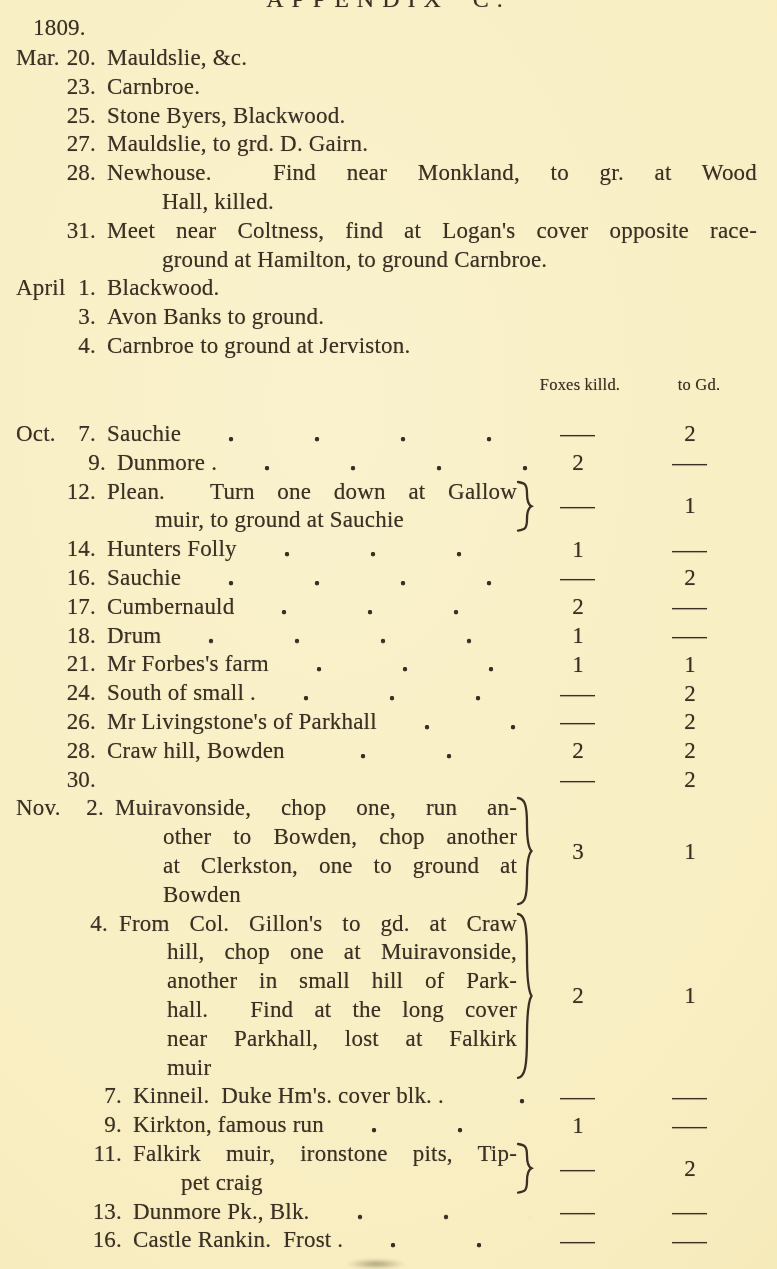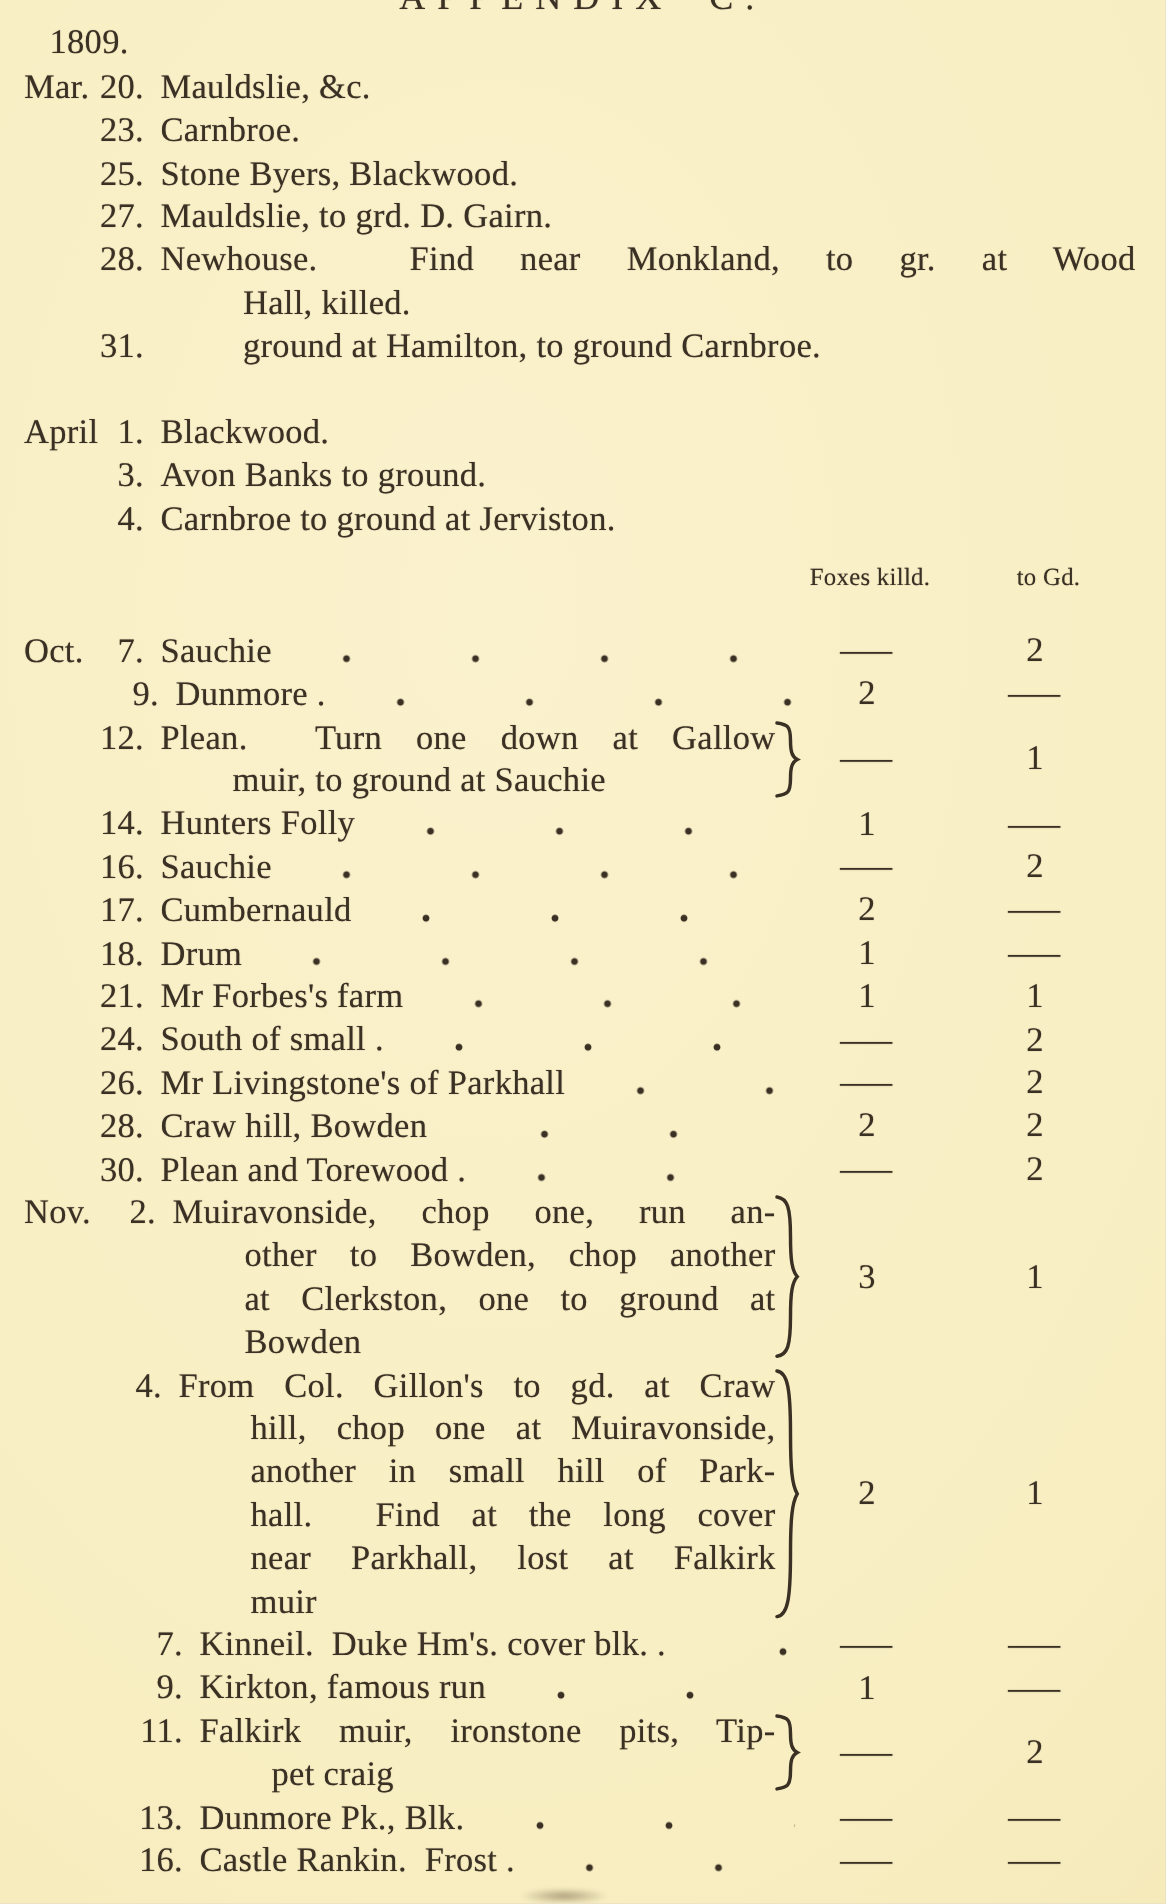--- a/index.html
+++ b/index.html
@@ -94,20 +94,21 @@
       <div class="row" style="min-height: 57.6px;">
         <span class="day" style="width: 96px;">28.</span>
         <div class="body" style="margin-left: 107px; margin-right: 20px;">
           <div class="line j">Newhouse.  Find near Monkland, to gr. at Wood</div>
           <div class="line cont">Hall, killed.</div>
         </div>
       </div>
       <div class="row" style="min-height: 57.6px;">
         <span class="day" style="width: 96px;">31.</span>
         <div class="body" style="margin-left: 107px; margin-right: 20px;">
+          <div class="line j">Meet near Coltness, find at Logan's cover opposite race-</div>
           <div class="line cont">ground at Hamilton, to ground Carnbroe.</div>
         </div>
       </div>
       <div class="row" style="min-height: 28.8px;">
         <span class="month">April</span>
         <span class="day" style="width: 96px;">1.</span>
         <div class="body" style="margin-left: 107px; margin-right: 20px;">
           <div class="line">Blackwood.</div>
         </div>
       </div>
@@ -228,21 +229,20 @@
         <div class="body flexbody" style="margin-left: 107px; width: 423px; gap: 28px;">
           <span class="rowtext">Craw hill, Bowden</span>
           <span class="leader"></span>
         </div>
         <span class="val killed">2</span>
         <span class="val gd">2</span>
       </div>
       <div class="row" style="min-height: 28.8px;">
         <span class="day" style="width: 96px;">30.</span>
         <div class="body flexbody" style="margin-left: 107px; width: 423px;">
-          <span class="rowtext">Plean and Torewood .</span>
           <span class="leader"></span>
         </div>
         <span class="val killed"><span class="dashg">—</span></span>
         <span class="val gd">2</span>
       </div>
       <div class="row" style="min-height: 115.2px;">
         <span class="month">Nov.</span>
         <span class="day" style="width: 104px;">2.</span>
         <div class="body" style="margin-left: 115px; width: 402px;">
           <div class="line j">Muiravonside, chop one, run an-</div>

